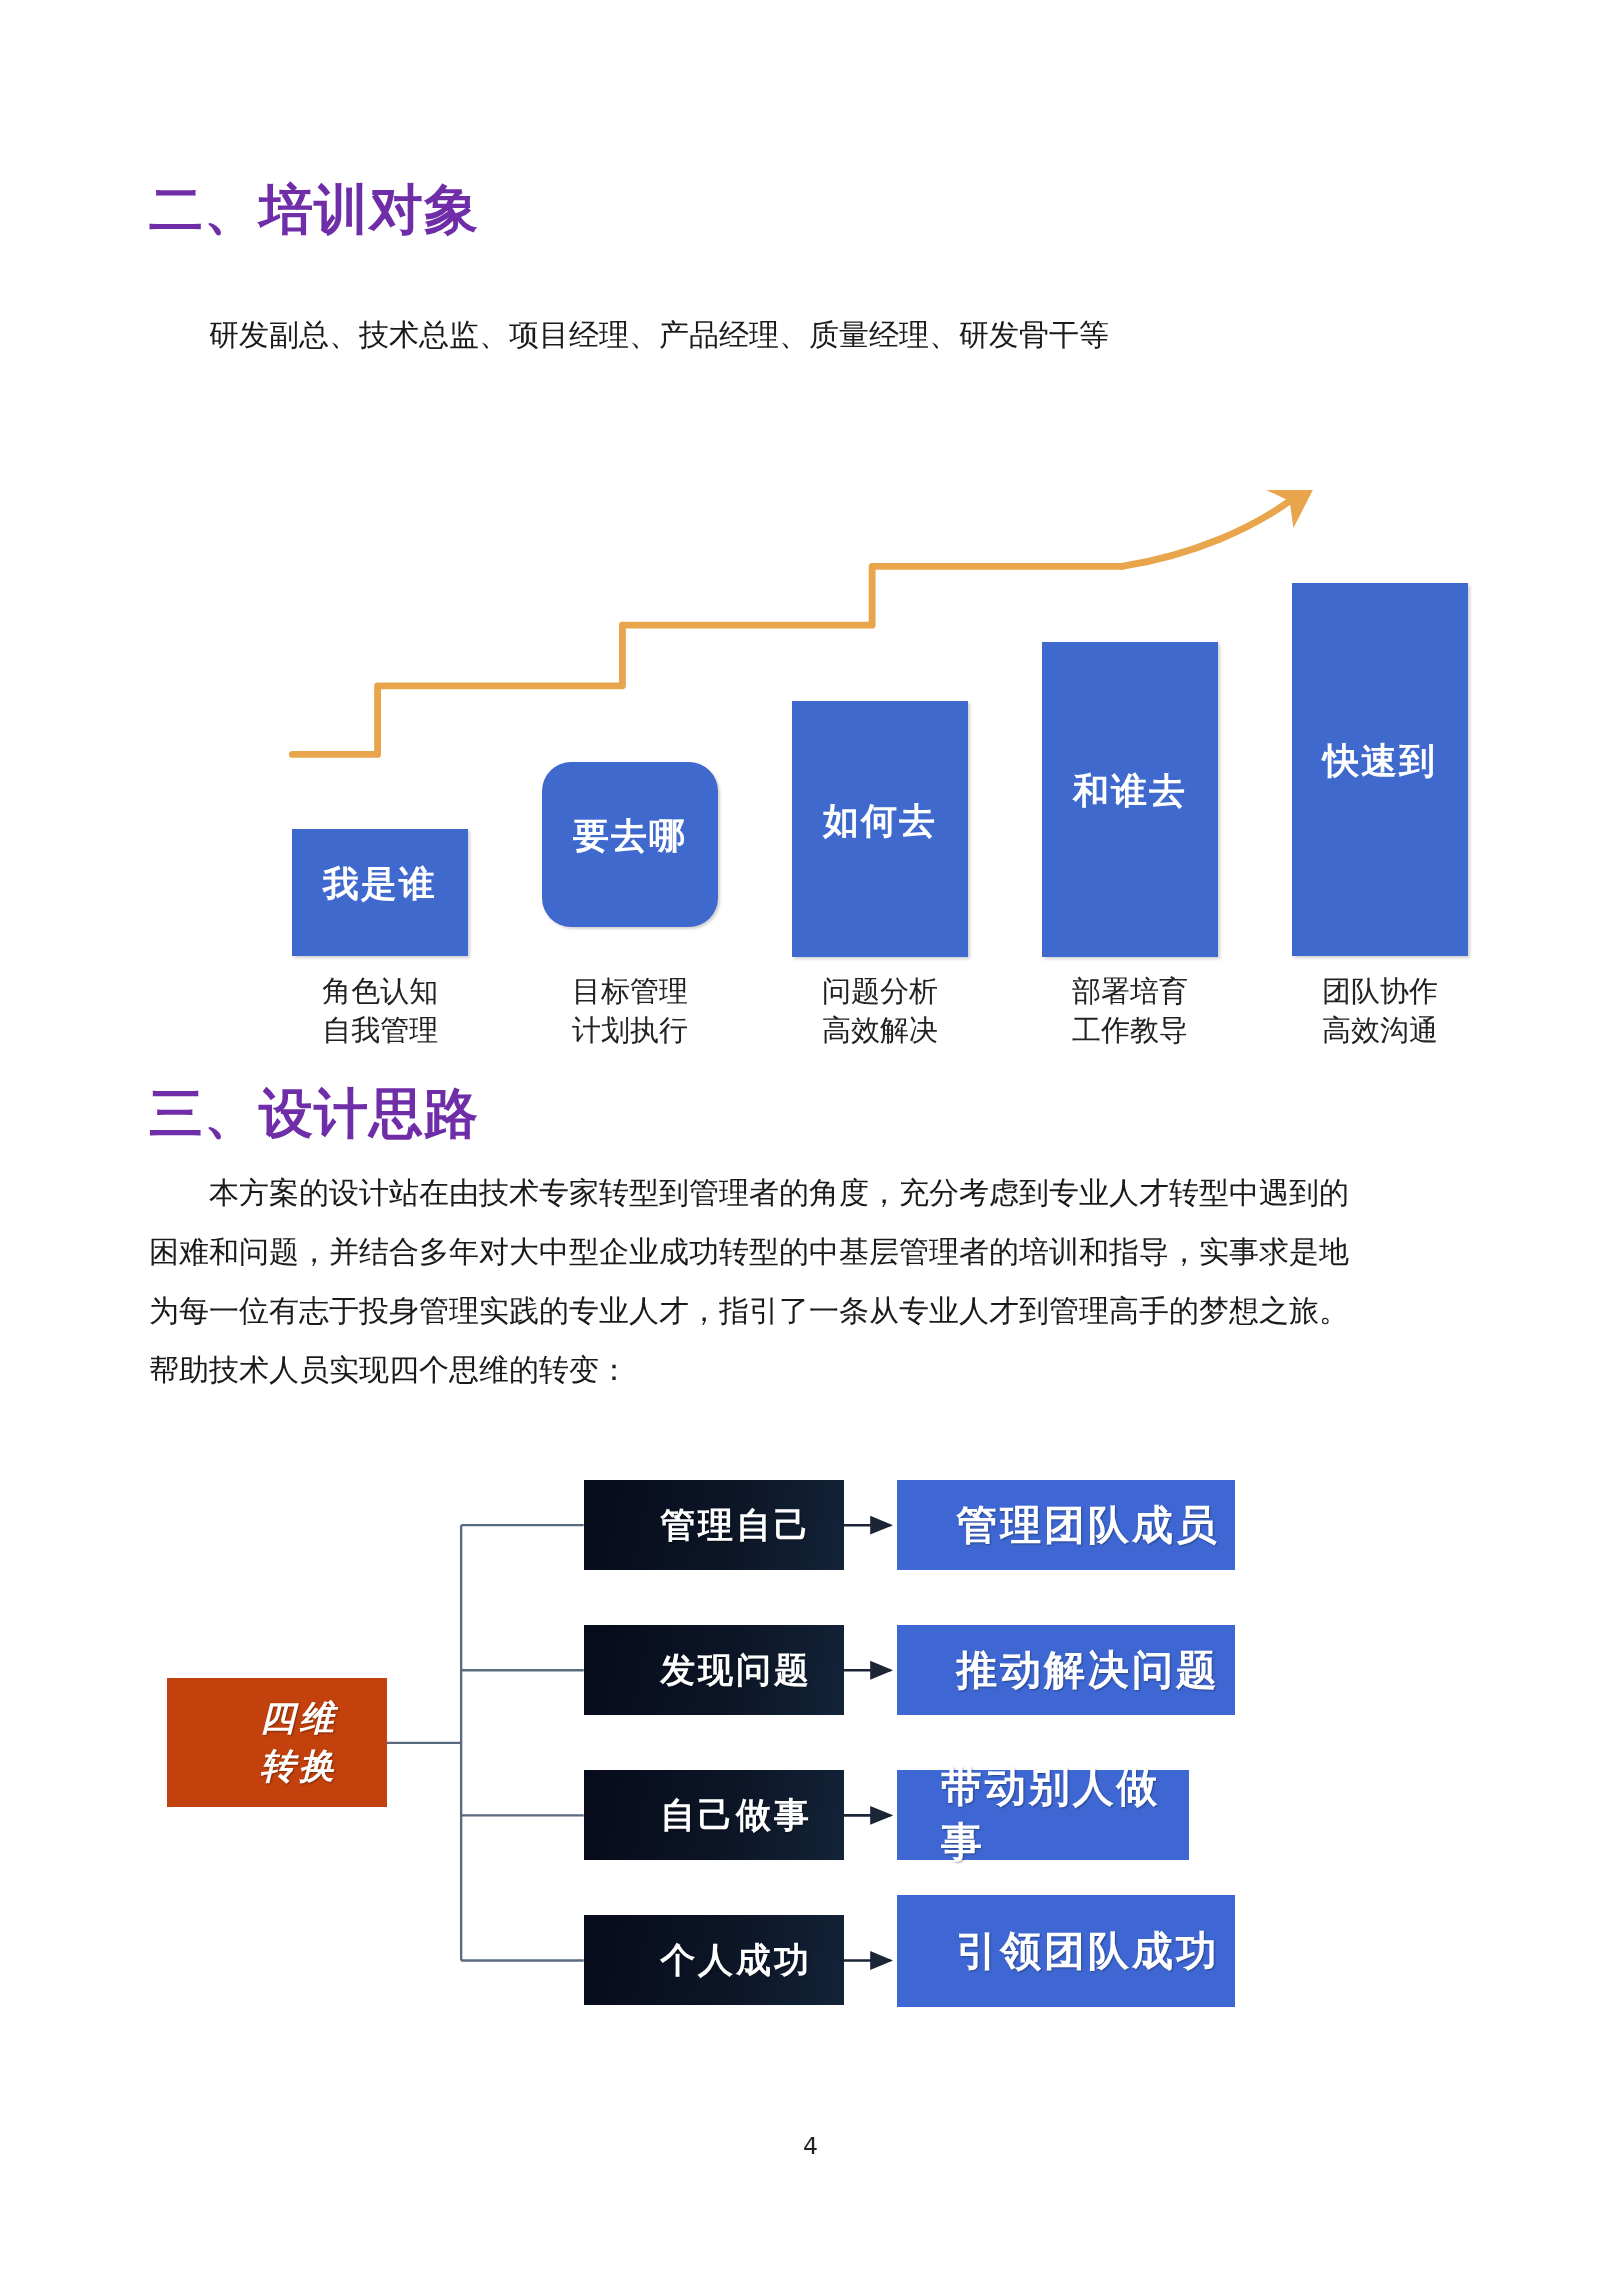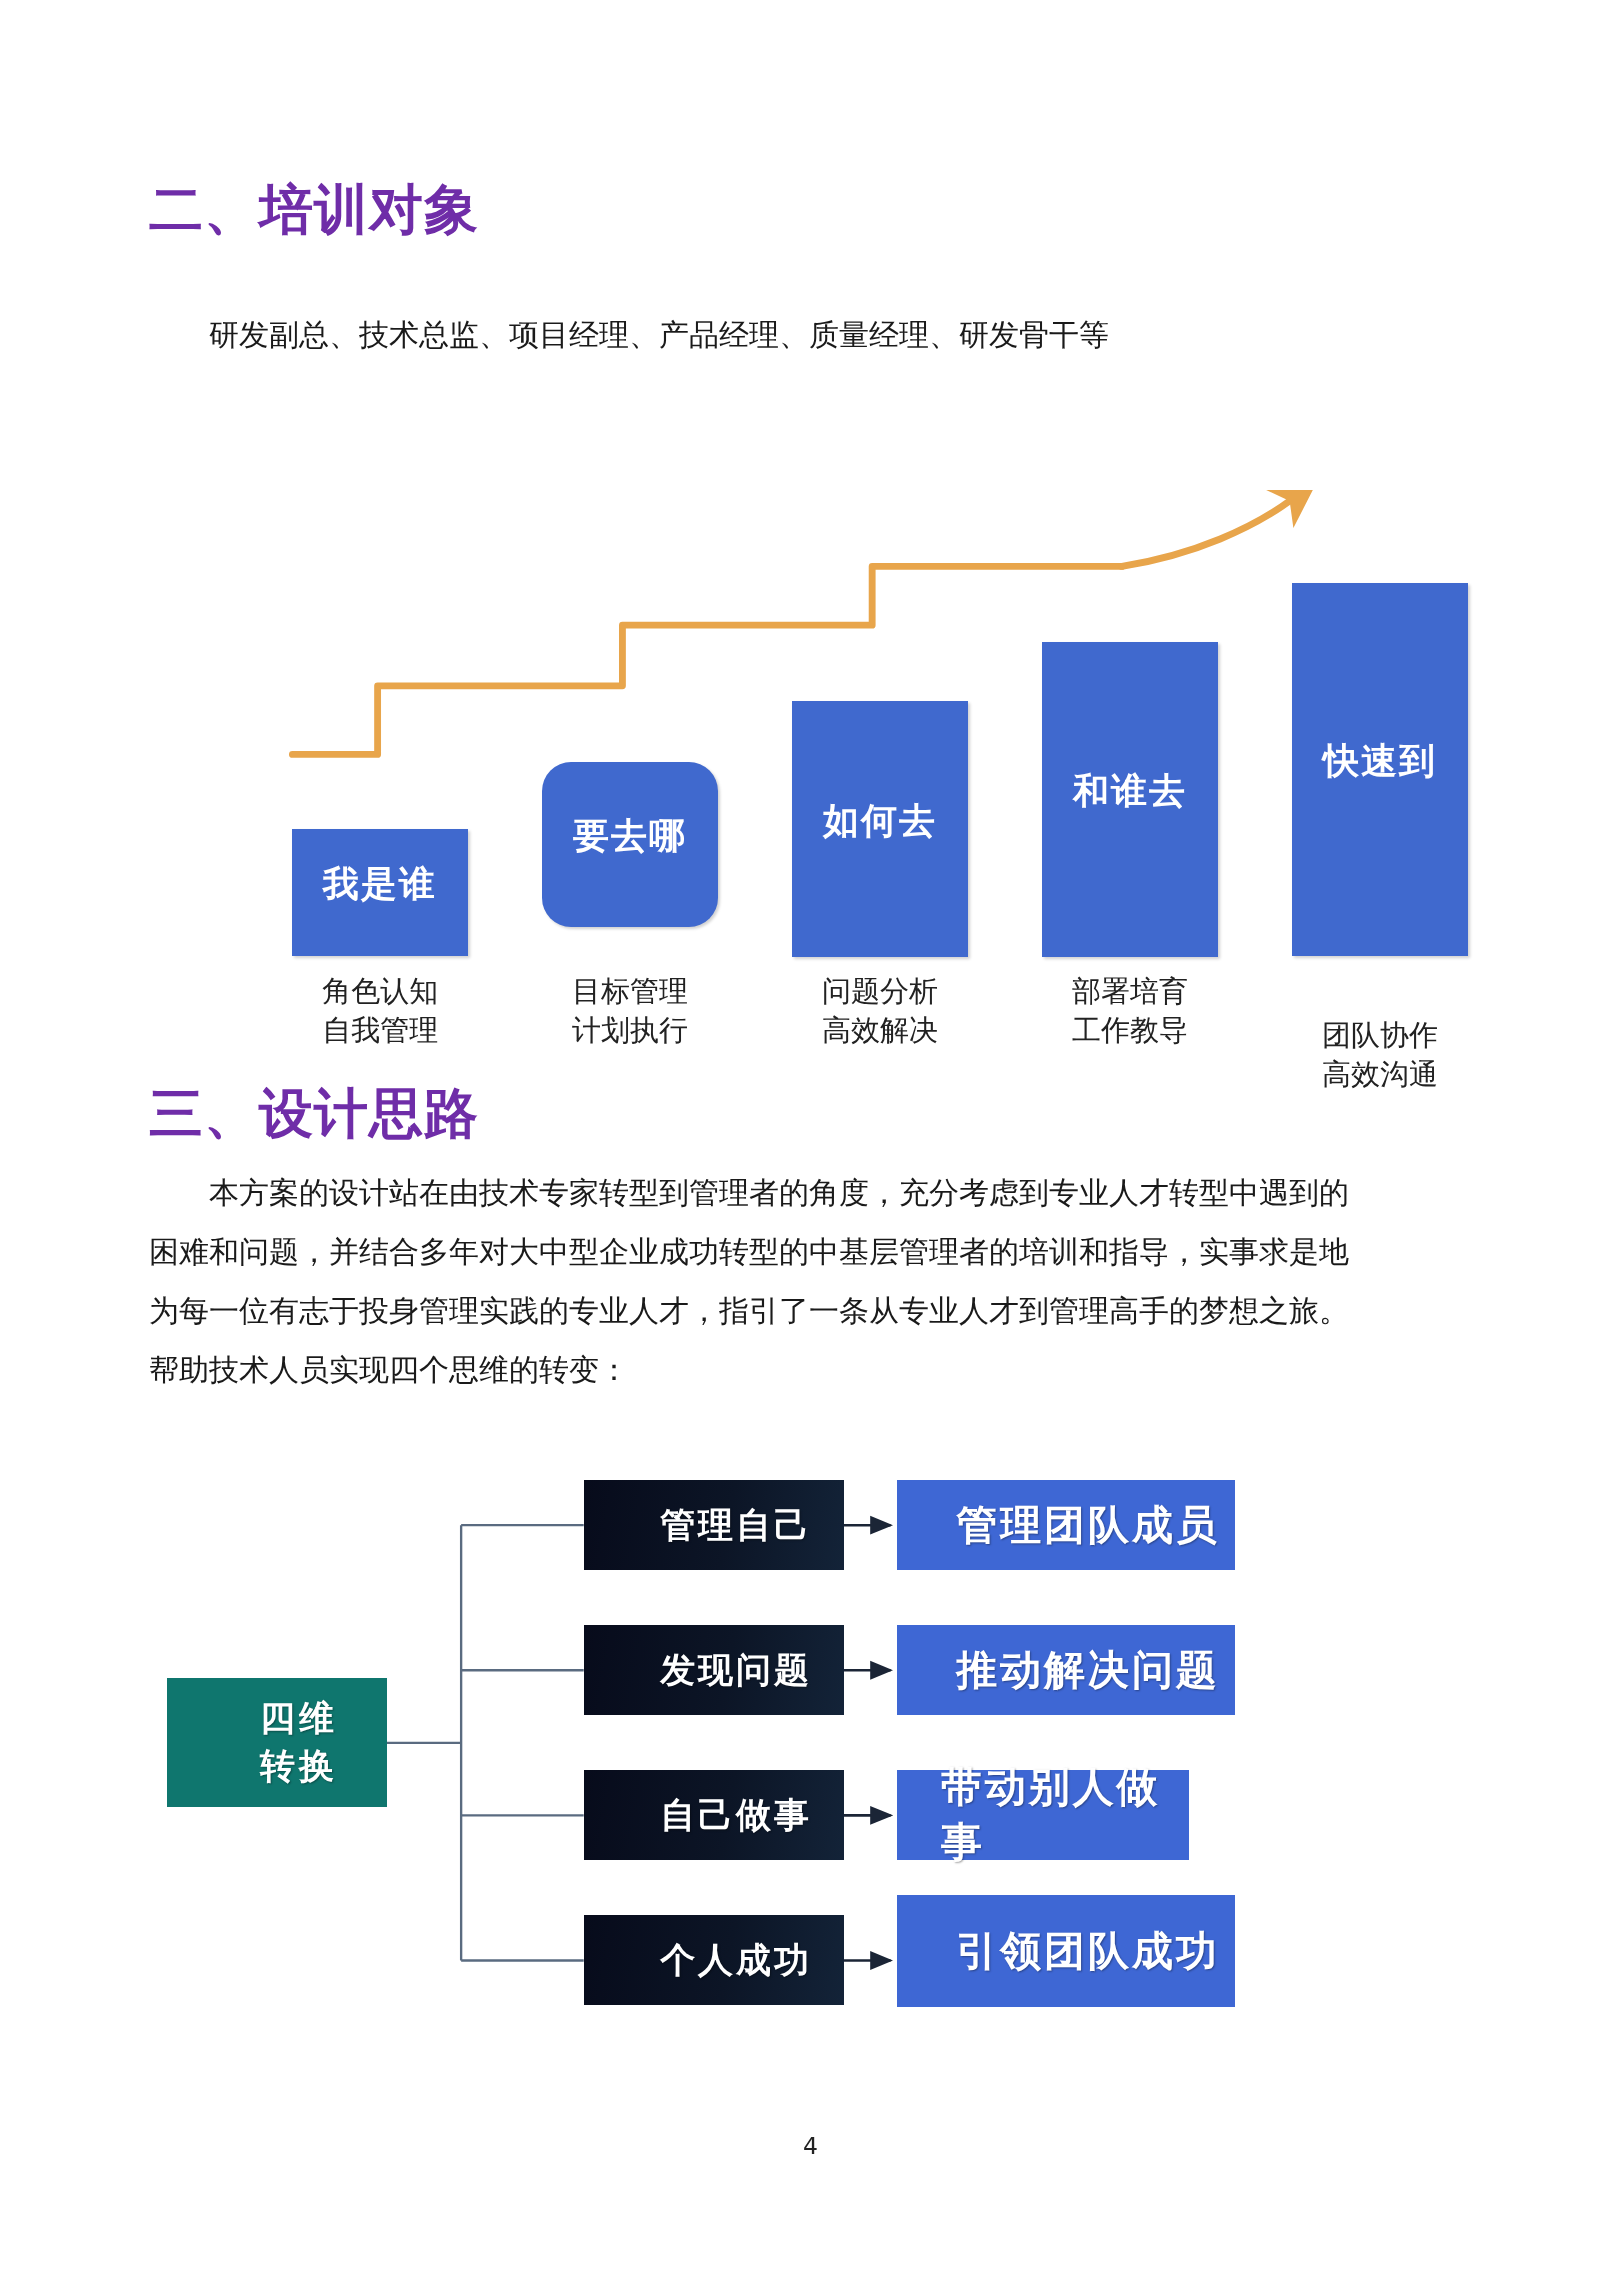--- a/index.html
+++ b/index.html
@@ -98,26 +98,27 @@
     display: flex;
     align-items: center;
     justify-content: center;
     color: #ffffff;
     font-weight: bold;
     font-family: "DejaVu Sans", "Liberation Sans", sans-serif;
     text-shadow: 1px 1px 2px rgba(0,0,0,0.35);
     padding-left: 44px;
   }
   .fd-root {
-    background: #0f766e;
+    background: #c2410c;
     font-size: 35px;
     letter-spacing: 3.9px;
     line-height: 1.35;
     text-align: center;
     flex-direction: column;
+    font-style: italic;
   }
   .fd-dark {
     background: linear-gradient(100deg, #070B1B 0%, #0C1526 55%, #132338 100%);
     font-size: 35px;
     letter-spacing: 2.9px;
   }
   .fd-blue {
     background: #3E67D4;
     font-size: 41px;
     letter-spacing: 2.9px;
@@ -184,21 +185,21 @@
       <div>计划执行</div>
     </div>
     <div class="stair-caption" style="left:492px; top:482px; width:208px;">
       <div>问题分析</div>
       <div>高效解决</div>
     </div>
     <div class="stair-caption" style="left:742px; top:482px; width:208px;">
       <div>部署培育</div>
       <div>工作教导</div>
     </div>
-    <div class="stair-caption" style="left:992px; top:482px; width:208px;margin-top:44px;">
+    <div class="stair-caption" style="left:992px; top:482px; width:208px;">
       <div>团队协作</div>
       <div>高效沟通</div>
     </div>
   </div>
 
   <div id="heading-3" class="section-heading">三、设计思路</div>
 
   <div id="design-p-l1" class="body-line">本方案的设计站在由技术专家转型到管理者的角度，充分考虑到专业人才转型中遇到的</div>
   <div id="design-p-l2" class="body-line">困难和问题，并结合多年对大中型企业成功转型的中基层管理者的培训和指导，实事求是地</div>
   <div id="design-p-l3" class="body-line">为每一位有志于投身管理实践的专业人才，指引了一条从专业人才到管理高手的梦想之旅。</div>

